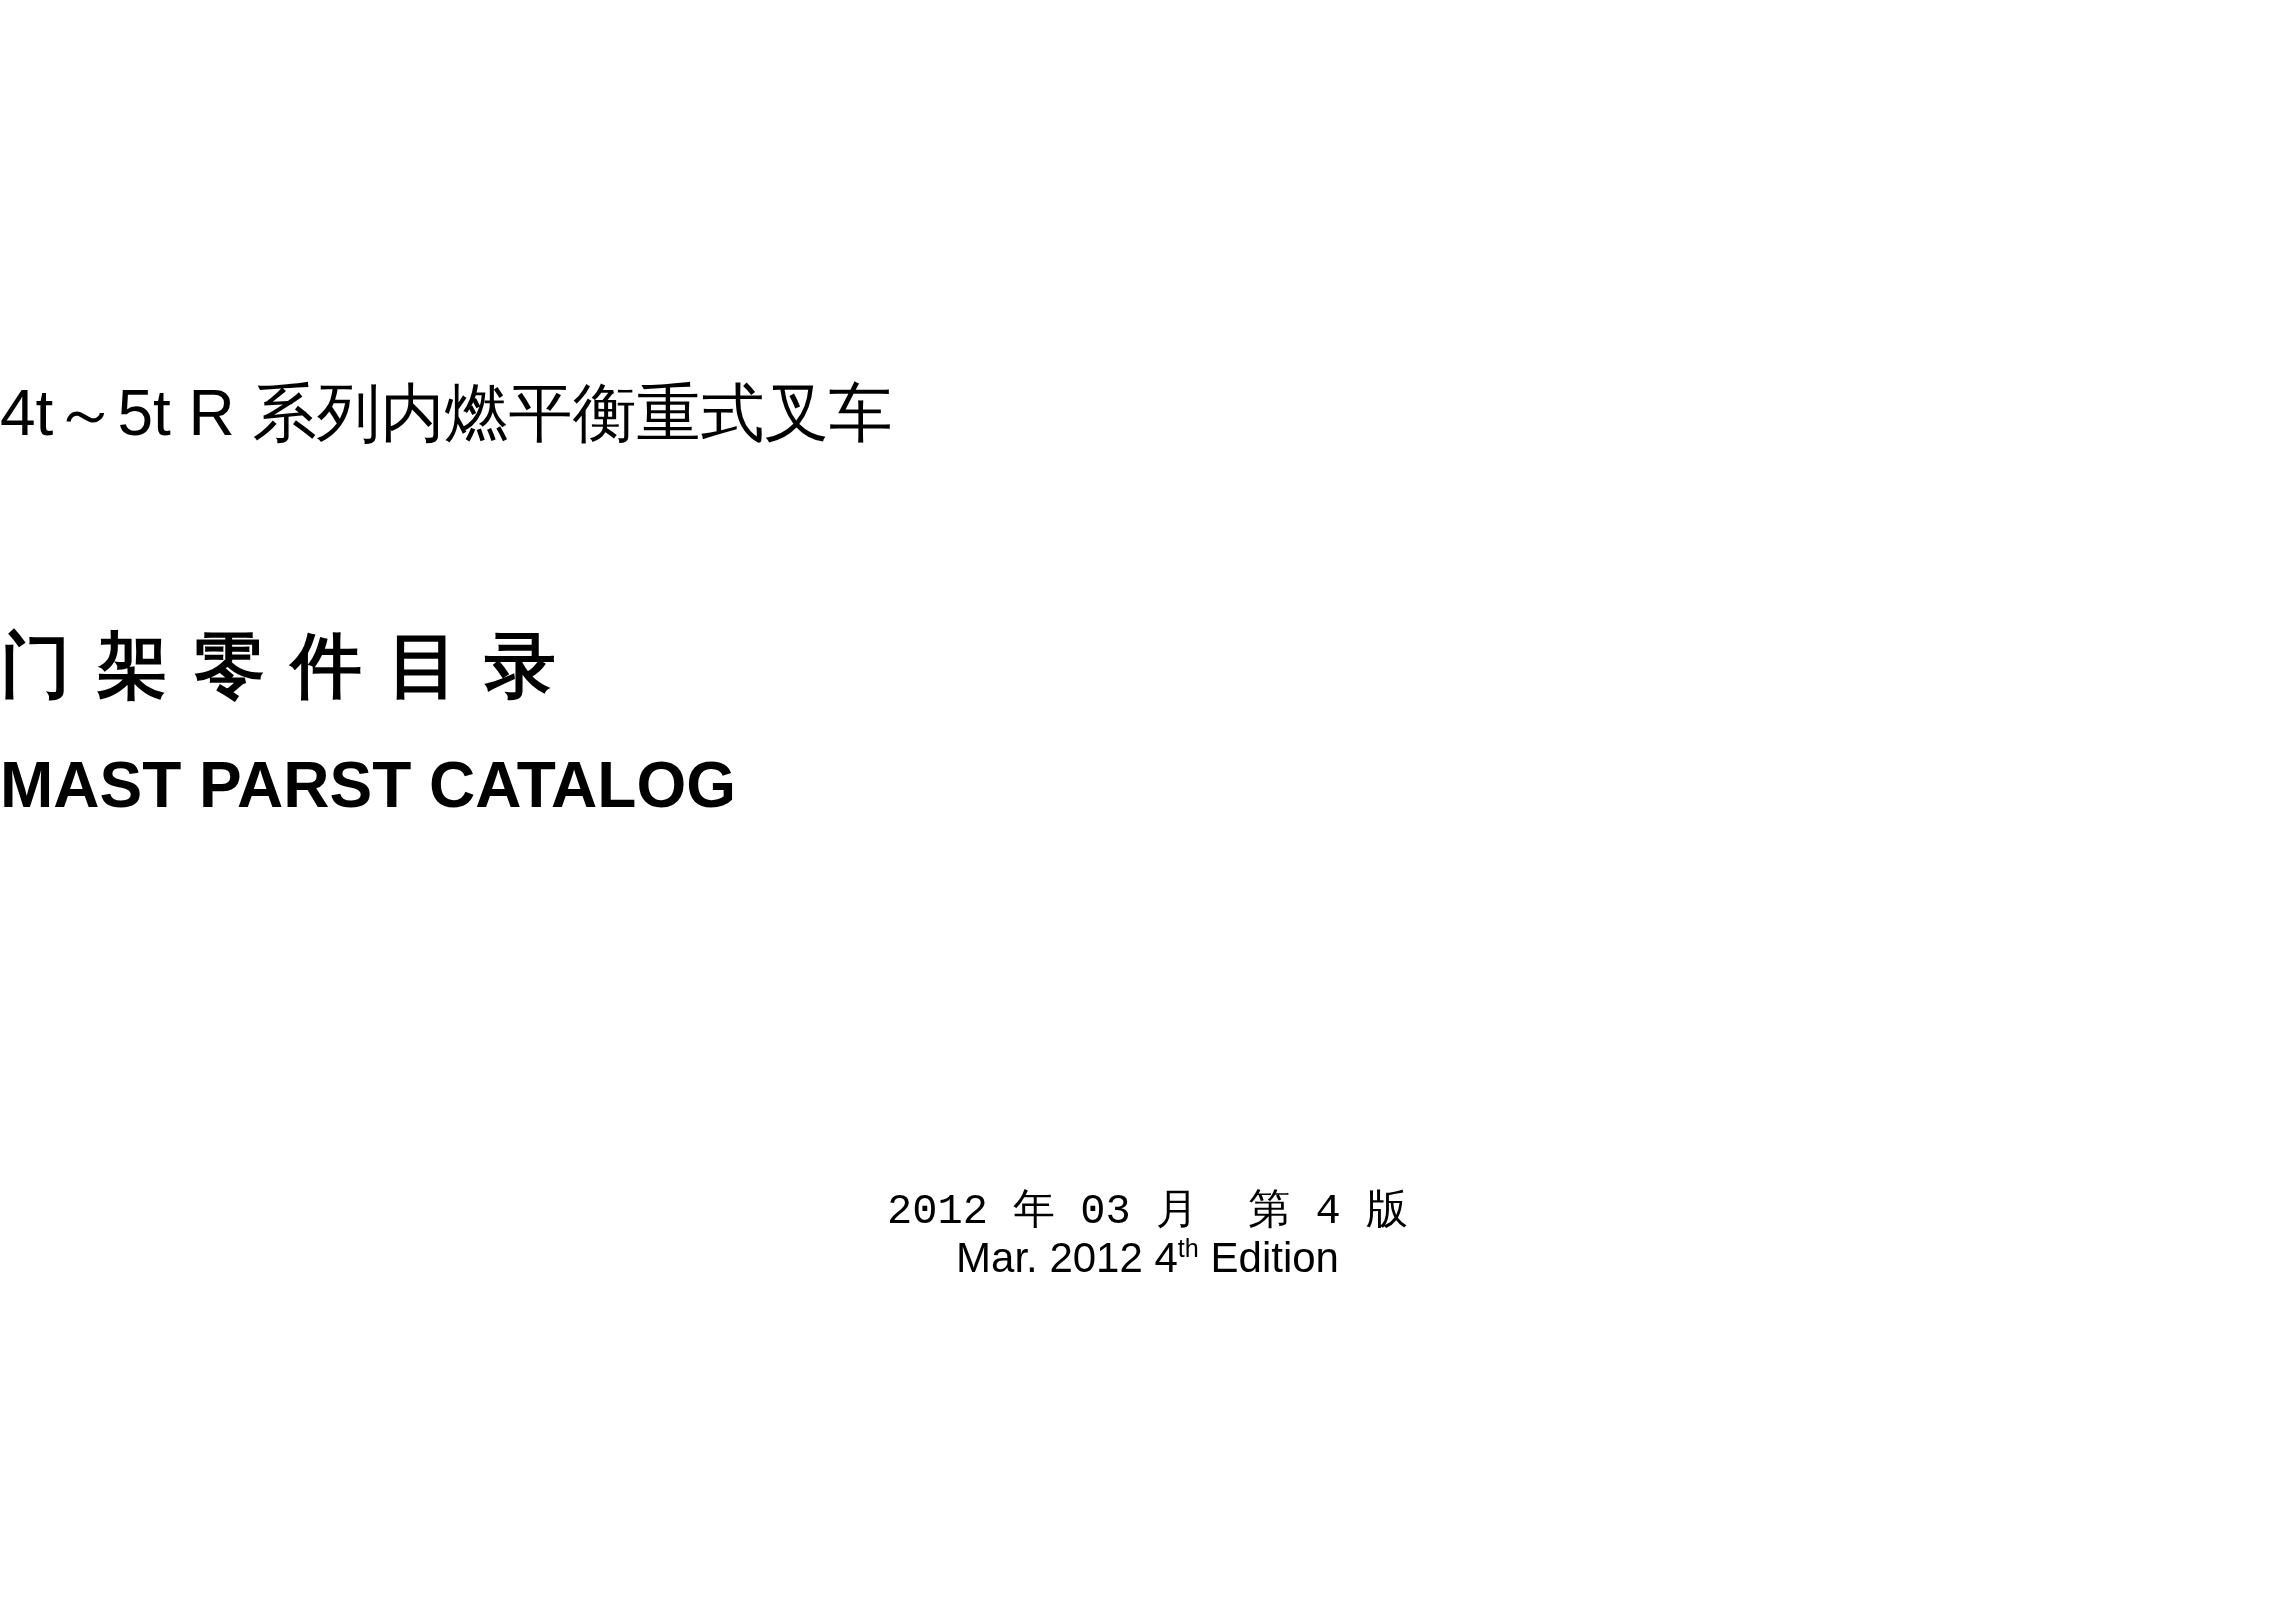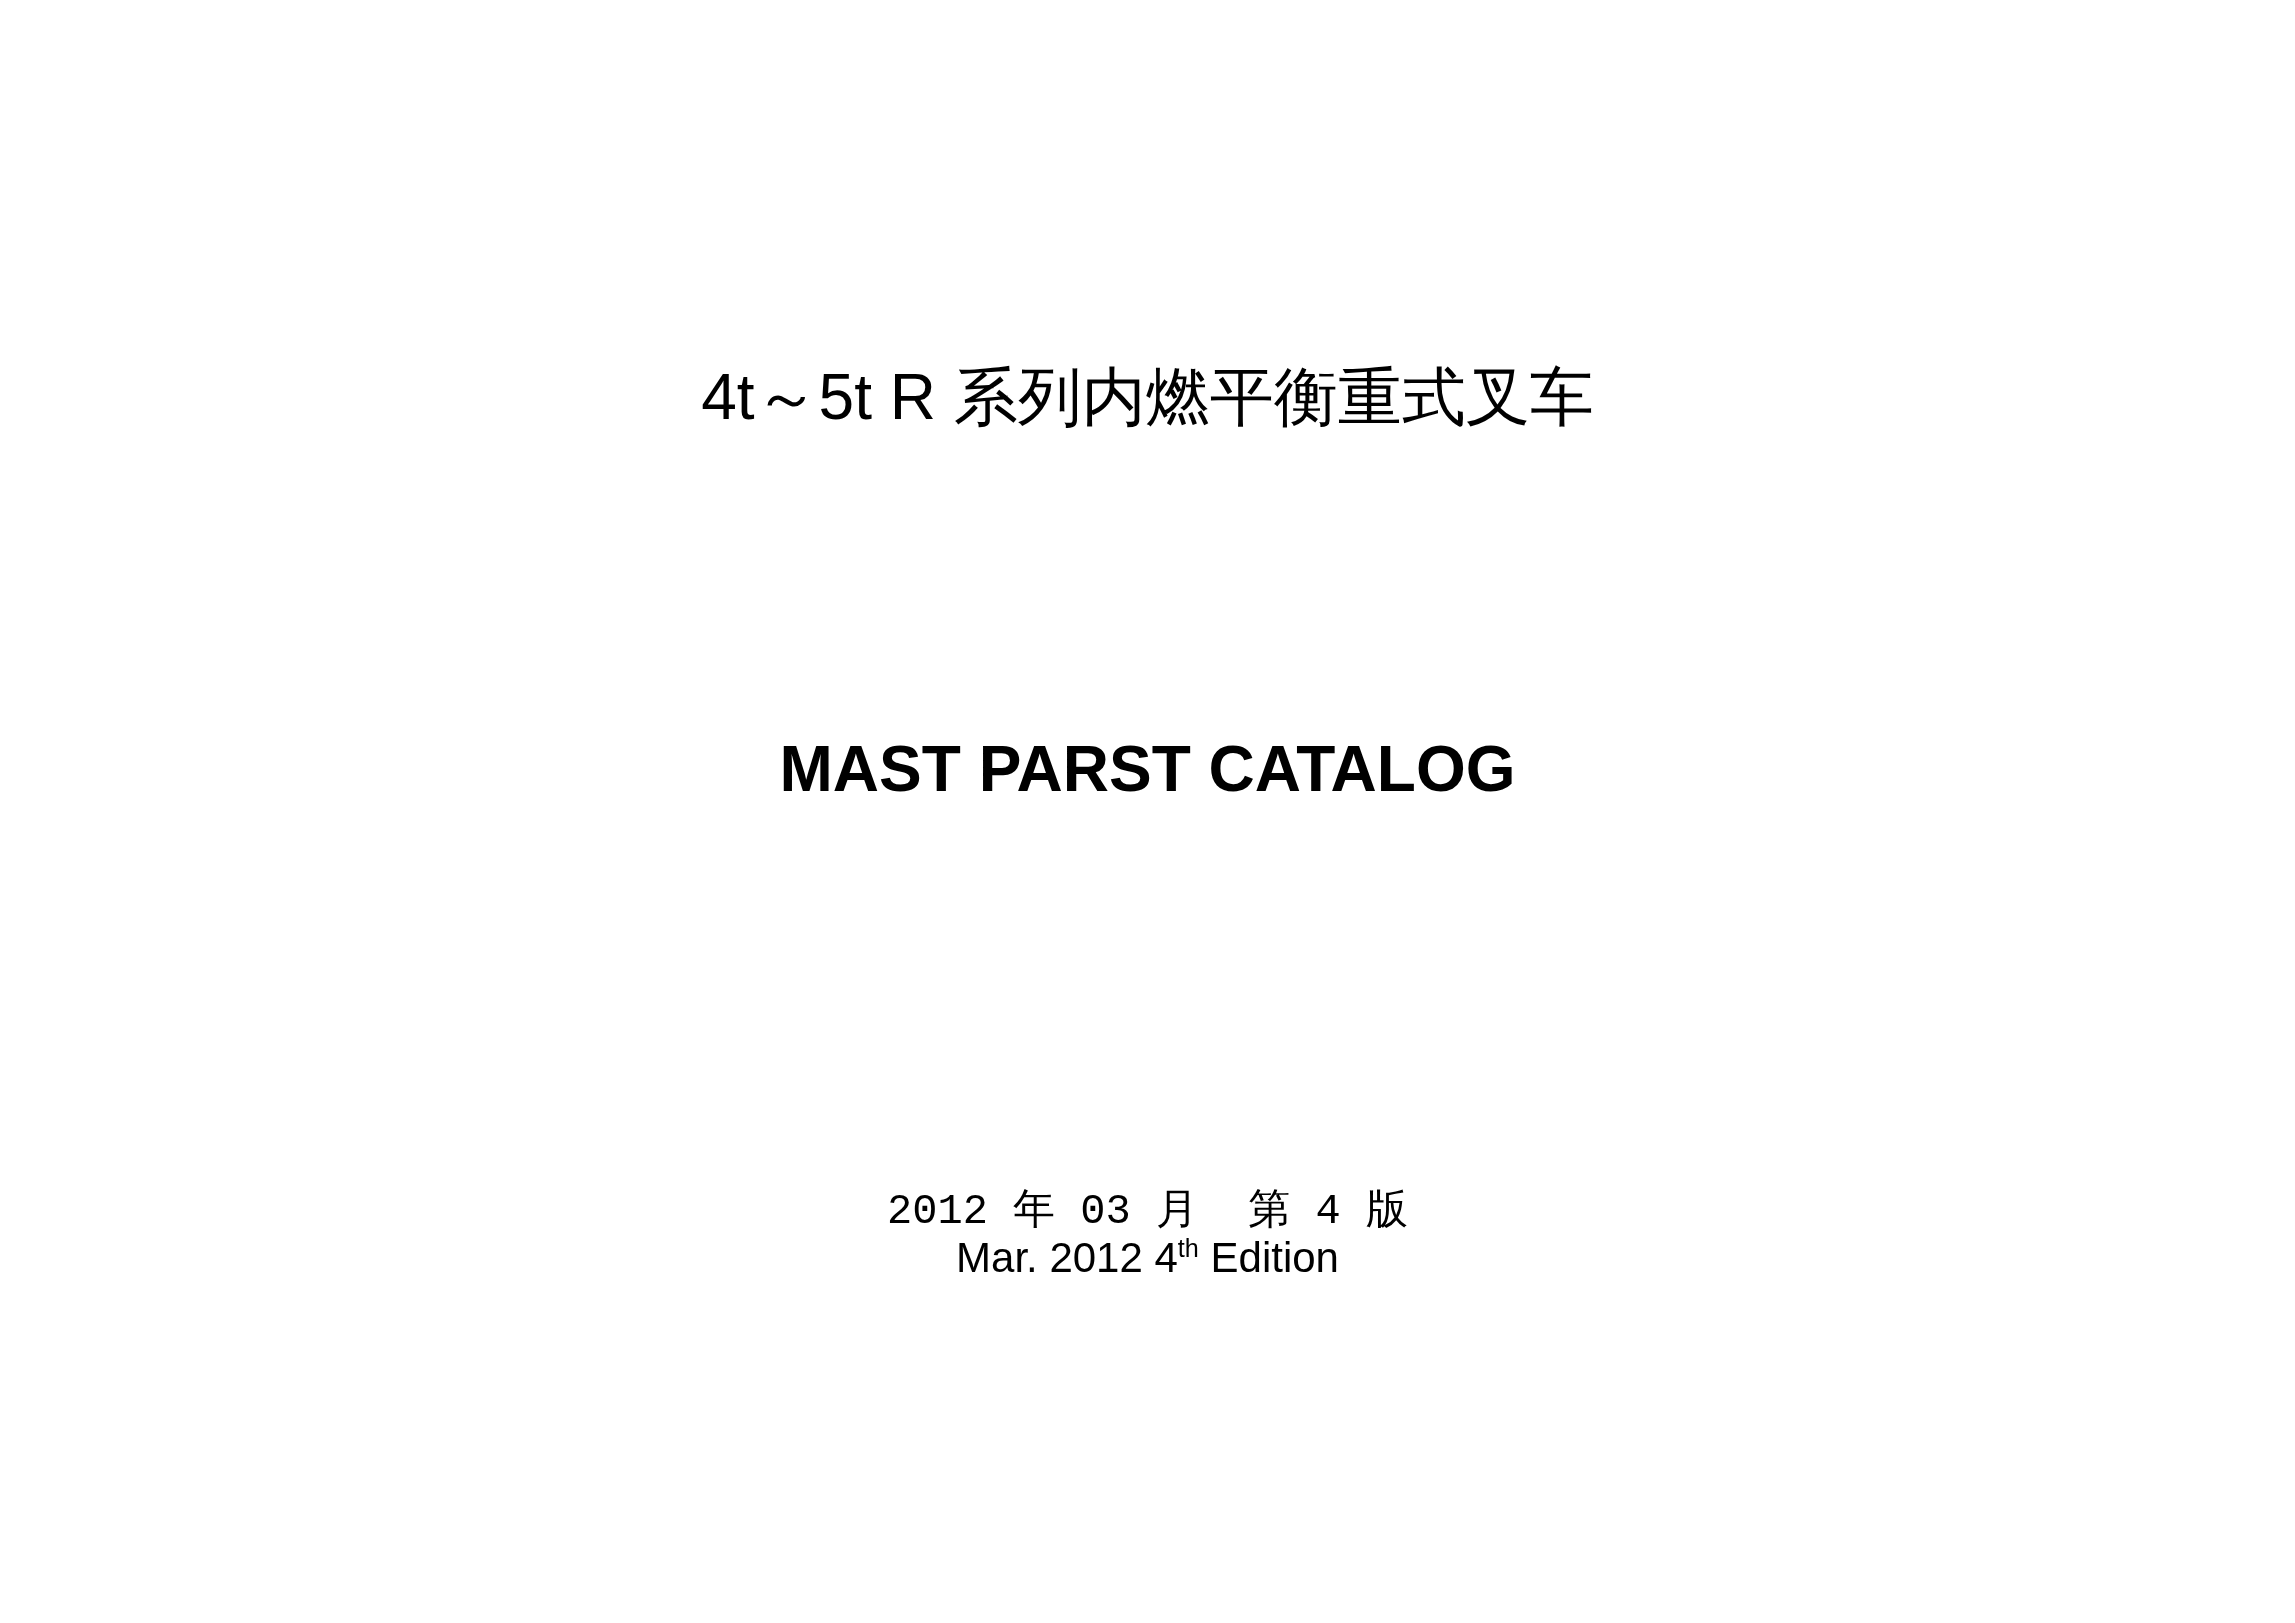--- a/index.html
+++ b/index.html
@@ -12,23 +12,24 @@
     width: 2295px;
     height: 1623px;
     background: #ffffff;
     overflow: hidden;
     color: #000000;
   }
   .center-line {
     position: absolute;
     left: 0;
     right: 0;
-    text-align: center;
+    text-align: left;
     white-space: pre;
     color: #000000;
+    margin-top: 16px;
   }
   
   .title-zh {
     top: 365px;
     font-family: "Liberation Sans", serif;
     font-size: 64px;
     line-height: 1;
     font-weight: 400;
   }
   
@@ -90,20 +91,21 @@
   }
 </style>
 </head>
 <body>
 
 <div class="page">
 
   <div class="center-line title-zh">4t～5t R 系列内燃平衡重式叉车</div>
 
 
+  <div class="center-line catalog-zh">门 架 零 件 目 录</div>
 
   <div class="center-line catalog-en">MAST PARST CATALOG</div>
 
   <div class="edition">
     <span class="edition-zh">2012 年 03 月  第 4 版</span>
     <span class="edition-en"><span>Mar. 2012 4</span><span class="sup">th</span><span> Edition</span></span>
   </div>
 
 </div>
 

